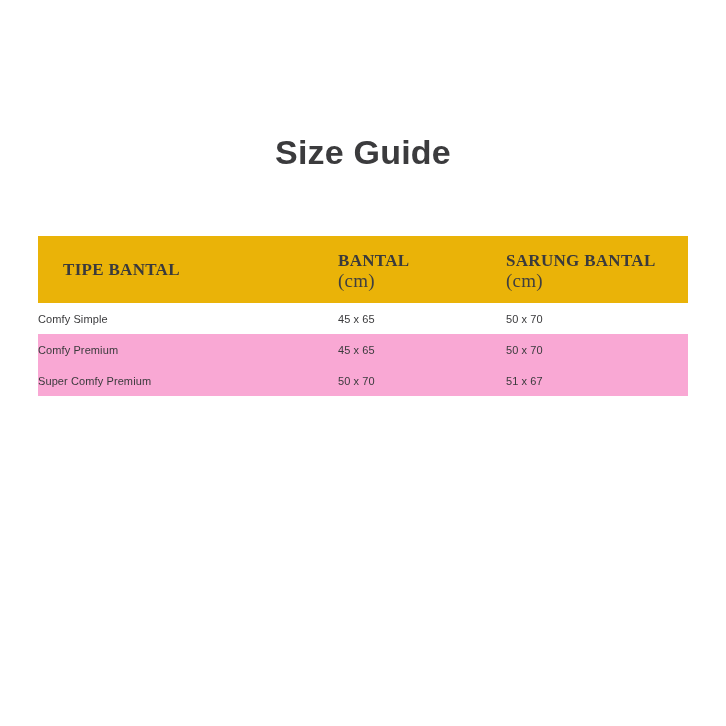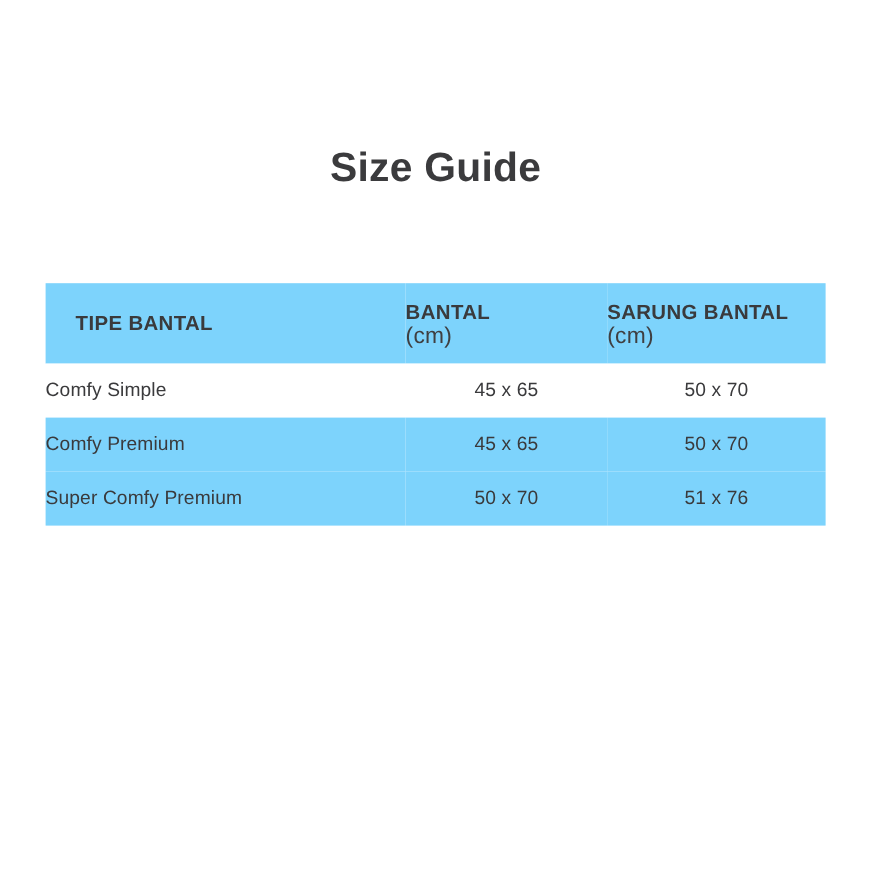--- a/index.html
+++ b/index.html
@@ -17,21 +17,21 @@
   }
 
   .page {
     position: absolute;
     inset: 0;
   }
 
   
   .title {
     position: absolute;
-    top: 118px;
+    top: 130px;
     left: 0;
     width: 726px;
     text-align: center;
     font-size: 34px;
     font-weight: bold;
     letter-spacing: 0.2px;
     color: #3b3b3d;
     line-height: 44px;
   }
 
@@ -43,21 +43,22 @@
     width: 650px;
     border-collapse: collapse;
     table-layout: fixed;
   }
 
   .size-table col.c-type  { width: 300px; }
   .size-table col.c-bant  { width: 168px; }
   .size-table col.c-sar   { width: 182px; }
 
   .size-table thead tr {
-    background: #7dd3fc;
+    background: #eab308;
+    font-family: Liberation Serif, serif;
   }
 
   .size-table th {
     height: 67px;
     padding: 0;
     vertical-align: middle;
     font-weight: bold;
     font-size: 17px;
     color: #3a3a3c;
     letter-spacing: 0.3px;
@@ -80,40 +81,39 @@
   .th-unit {
     display: block;
     font-weight: normal;
     font-size: 19px;
     line-height: 19px;
     letter-spacing: 0.2px;
     color: #3f3f41;
   }
 
   .size-table tbody td {
-    height: 45px;
+    height: 31px;
     padding: 0;
     vertical-align: middle;
-    font-size: 16px;
+    font-size: 11px;
     font-weight: normal;
     color: #3a3a3c;
     letter-spacing: 0.1px;
   }
 
   td.td-type {
     text-align: left;
     padding-left: 25px;
   }
 
   td.td-center {
-    text-align: center;
   }
 
   .size-table tbody tr.stripe {
-    background: #7dd3fc;
+    background: #f9a8d4;
     border-radius: 19px;
   }
 
   .size-table tbody tr.plain {
     background: #ffffff;
   }
 </style>
 </head>
 <body>
 
@@ -149,18 +149,18 @@
         <td class="td-center">50 x 70</td>
       </tr>
       <tr class="stripe">
         <td class="td-type">Comfy Premium</td>
         <td class="td-center">45 x 65</td>
         <td class="td-center">50 x 70</td>
       </tr>
       <tr class="stripe">
         <td class="td-type">Super Comfy Premium</td>
         <td class="td-center">50 x 70</td>
-        <td class="td-center">51 x 76</td>
+        <td class="td-center">51 x 67</td>
       </tr>
     </tbody>
   </table>
 
 </div>
 
 </body></html>

